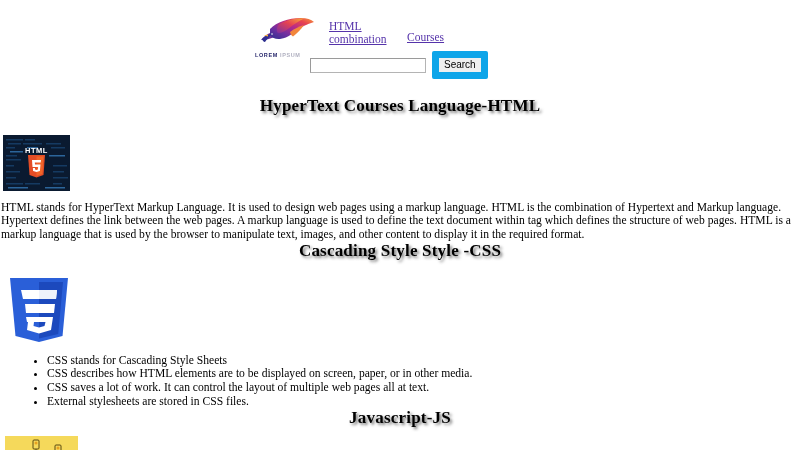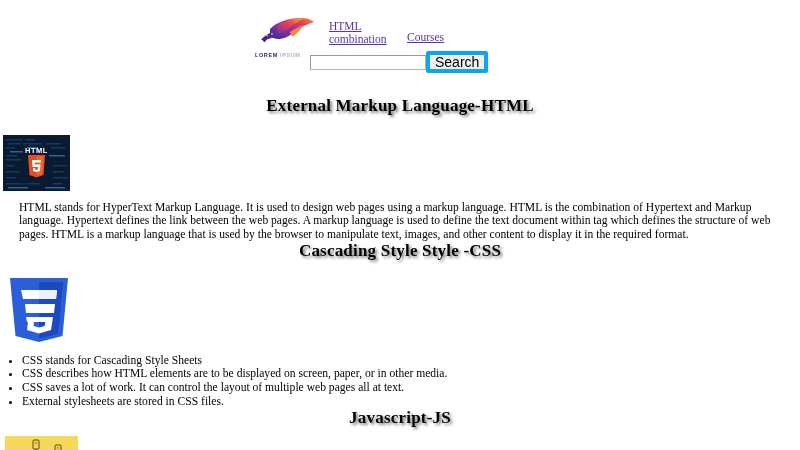--- a/index.html
+++ b/index.html
@@ -91,24 +91,25 @@
     border-top-color: #9a9a9a;
     border-left-color: #9a9a9a;
     background: #ffffff;
     font-family: "Liberation Sans", sans-serif;
     font-size: 10px;
     padding: 0 2px;
     box-sizing: content-box;
     outline: none;
   }
   .search-button {
+    margin-left: 6px;
     font-family: "Liberation Sans", sans-serif;
-    font-size: 14px;
+    font-size: 10px;
     padding: 1px 5px;
-    border: 4px solid #0ea5e9;
+    border: 7px solid #0ea5e9;
     background: #efefef;
     color: #000;
     border-radius: 2px;
     cursor: pointer;
     line-height: 12px;
   }
 
   
   .section-heading {
     text-align: center;
@@ -144,31 +145,31 @@
     width: 73px;
     height: 40px;
     margin: 8px 0 0 5px;
     display: block;
     background: #f5d95b;
     overflow: hidden;
   }
 
   
   .body-paragraph {
-    margin: 8px 0 0 18px;
+    margin: 8px 0 0 0;
     padding: 0 2px 0 1px;
     font-family: "Liberation Serif", "DejaVu Serif", serif;
     font-size: 11.6px;
     line-height: 13.3px;
     text-align: left;
     color: #000;
   }
   .css-list {
     margin: 12px 0 0 0;
-    padding-left: 22px;
+    padding-left: 47px;
     font-family: "Liberation Serif", "DejaVu Serif", serif;
     font-size: 11.6px;
     line-height: 13.6px;
   }
   .css-list li { margin: 0; padding: 0; }
 
   .spacer-html { height: 2px; }
 </style>
 </head>
 <body>
@@ -224,21 +225,21 @@
 
       <div class="search-row">
         <input class="search-input" type="text" placeholder="" style="">
         <button class="search-button">Search</button>
       </div>
     </div>
 
   </div>
 </div>
 
-<h1 class="section-heading heading-html">External Markup Language-HTML</h1>
+<h1 class="section-heading heading-html">HyperText Courses Language-HTML</h1>
 
 <div class="img-html5">
   <svg viewBox="0 0 134 112" width="67" height="56">
     <rect x="0" y="0" width="134" height="112" fill="#0a1a30"></rect>
     <g fill="#17406b" opacity="0.85">
       <rect x="6" y="8" width="34" height="3"></rect>
       <rect x="44" y="8" width="20" height="3"></rect>
       <rect x="10" y="16" width="26" height="3"></rect>
       <rect x="40" y="16" width="38" height="3"></rect>
       <rect x="6" y="24" width="18" height="3"></rect>

